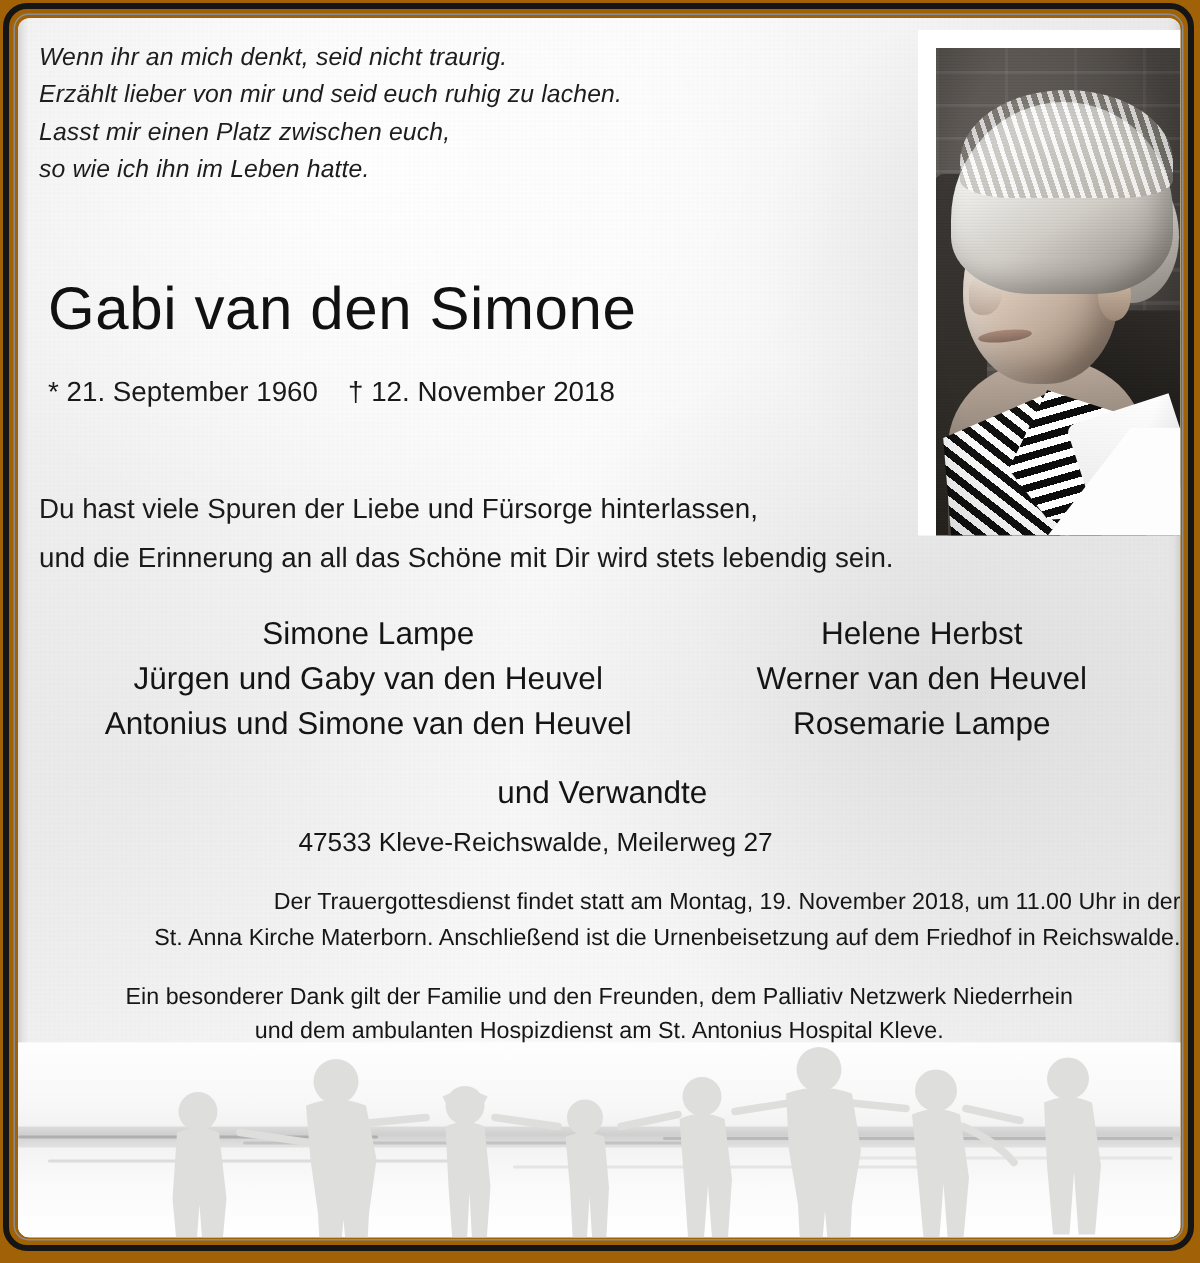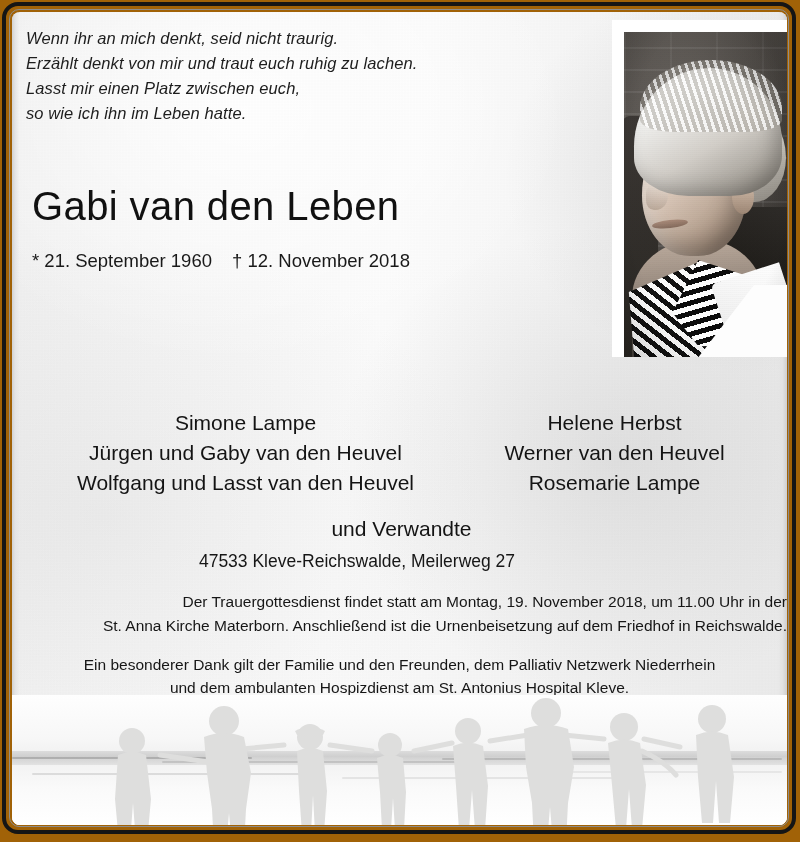--- a/index.html
+++ b/index.html
@@ -516,21 +516,21 @@
 
   <div class="paper">
     <div class="paper-grain"></div>
     <div class="paper-left-edge"></div>
     <div class="paper-right-edge"></div>
 
     <div class="content">
 
       <div id="poem">
         <div class="poem-line">Wenn ihr an mich denkt, seid nicht traurig.</div>
-        <div class="poem-line">Erzählt denkt von mir und traut euch ruhig zu lachen.</div>
+        <div class="poem-line">Erzählt lieber von mir und seid euch ruhig zu lachen.</div>
         <div class="poem-line">Lasst mir einen Platz zwischen euch,</div>
         <div class="poem-line">so wie ich ihn im Leben hatte.</div>
       </div>
 
       <div id="portrait-photo">
         <div class="photo-inner">
           <div class="brick-bg"></div>
           <div class="brick-shade"></div>
           <div class="bg-figure"></div>
           <div class="bg-right-dark"></div>
@@ -547,31 +547,35 @@
           <div class="collar-dark-v"></div>
           <div class="collar"></div>
           <div class="collar-2"></div>
           <div class="blouse-white"></div>
           <div class="photo-vignette"></div>
           <div class="photo-grain"></div>
           <div class="photo-white-wedge"></div>
         </div>
       </div>
 
-      <div id="deceased-name">Gabi van den Leben</div>
+      <div id="deceased-name">Gabi van den Simone</div>
 
       <div id="life-dates"><span class="date-birth">* 21. September 1960</span><span class="date-death">† 12. November 2018</span></div>
 
+      <div id="tribute">
+        <div class="tribute-line">Du hast viele Spuren der Liebe und Fürsorge hinterlassen,</div>
+        <div class="tribute-line">und die Erinnerung an all das Schöne mit Dir wird stets lebendig sein.</div>
+      </div>
 
       <div id="survivors">
         <div class="survivors-columns">
           <div class="survivor-col left">
             <div class="survivor-name">Simone Lampe</div>
             <div class="survivor-name">Jürgen und Gaby van den Heuvel</div>
-            <div class="survivor-name">Wolfgang und Lasst van den Heuvel</div>
+            <div class="survivor-name">Antonius und Simone van den Heuvel</div>
           </div>
           <div class="survivor-col right">
             <div class="survivor-name">Helene Herbst</div>
             <div class="survivor-name">Werner van den Heuvel</div>
             <div class="survivor-name">Rosemarie Lampe</div>
           </div>
         </div>
         <div id="survivors-relatives">und Verwandte</div>
       </div>
 

